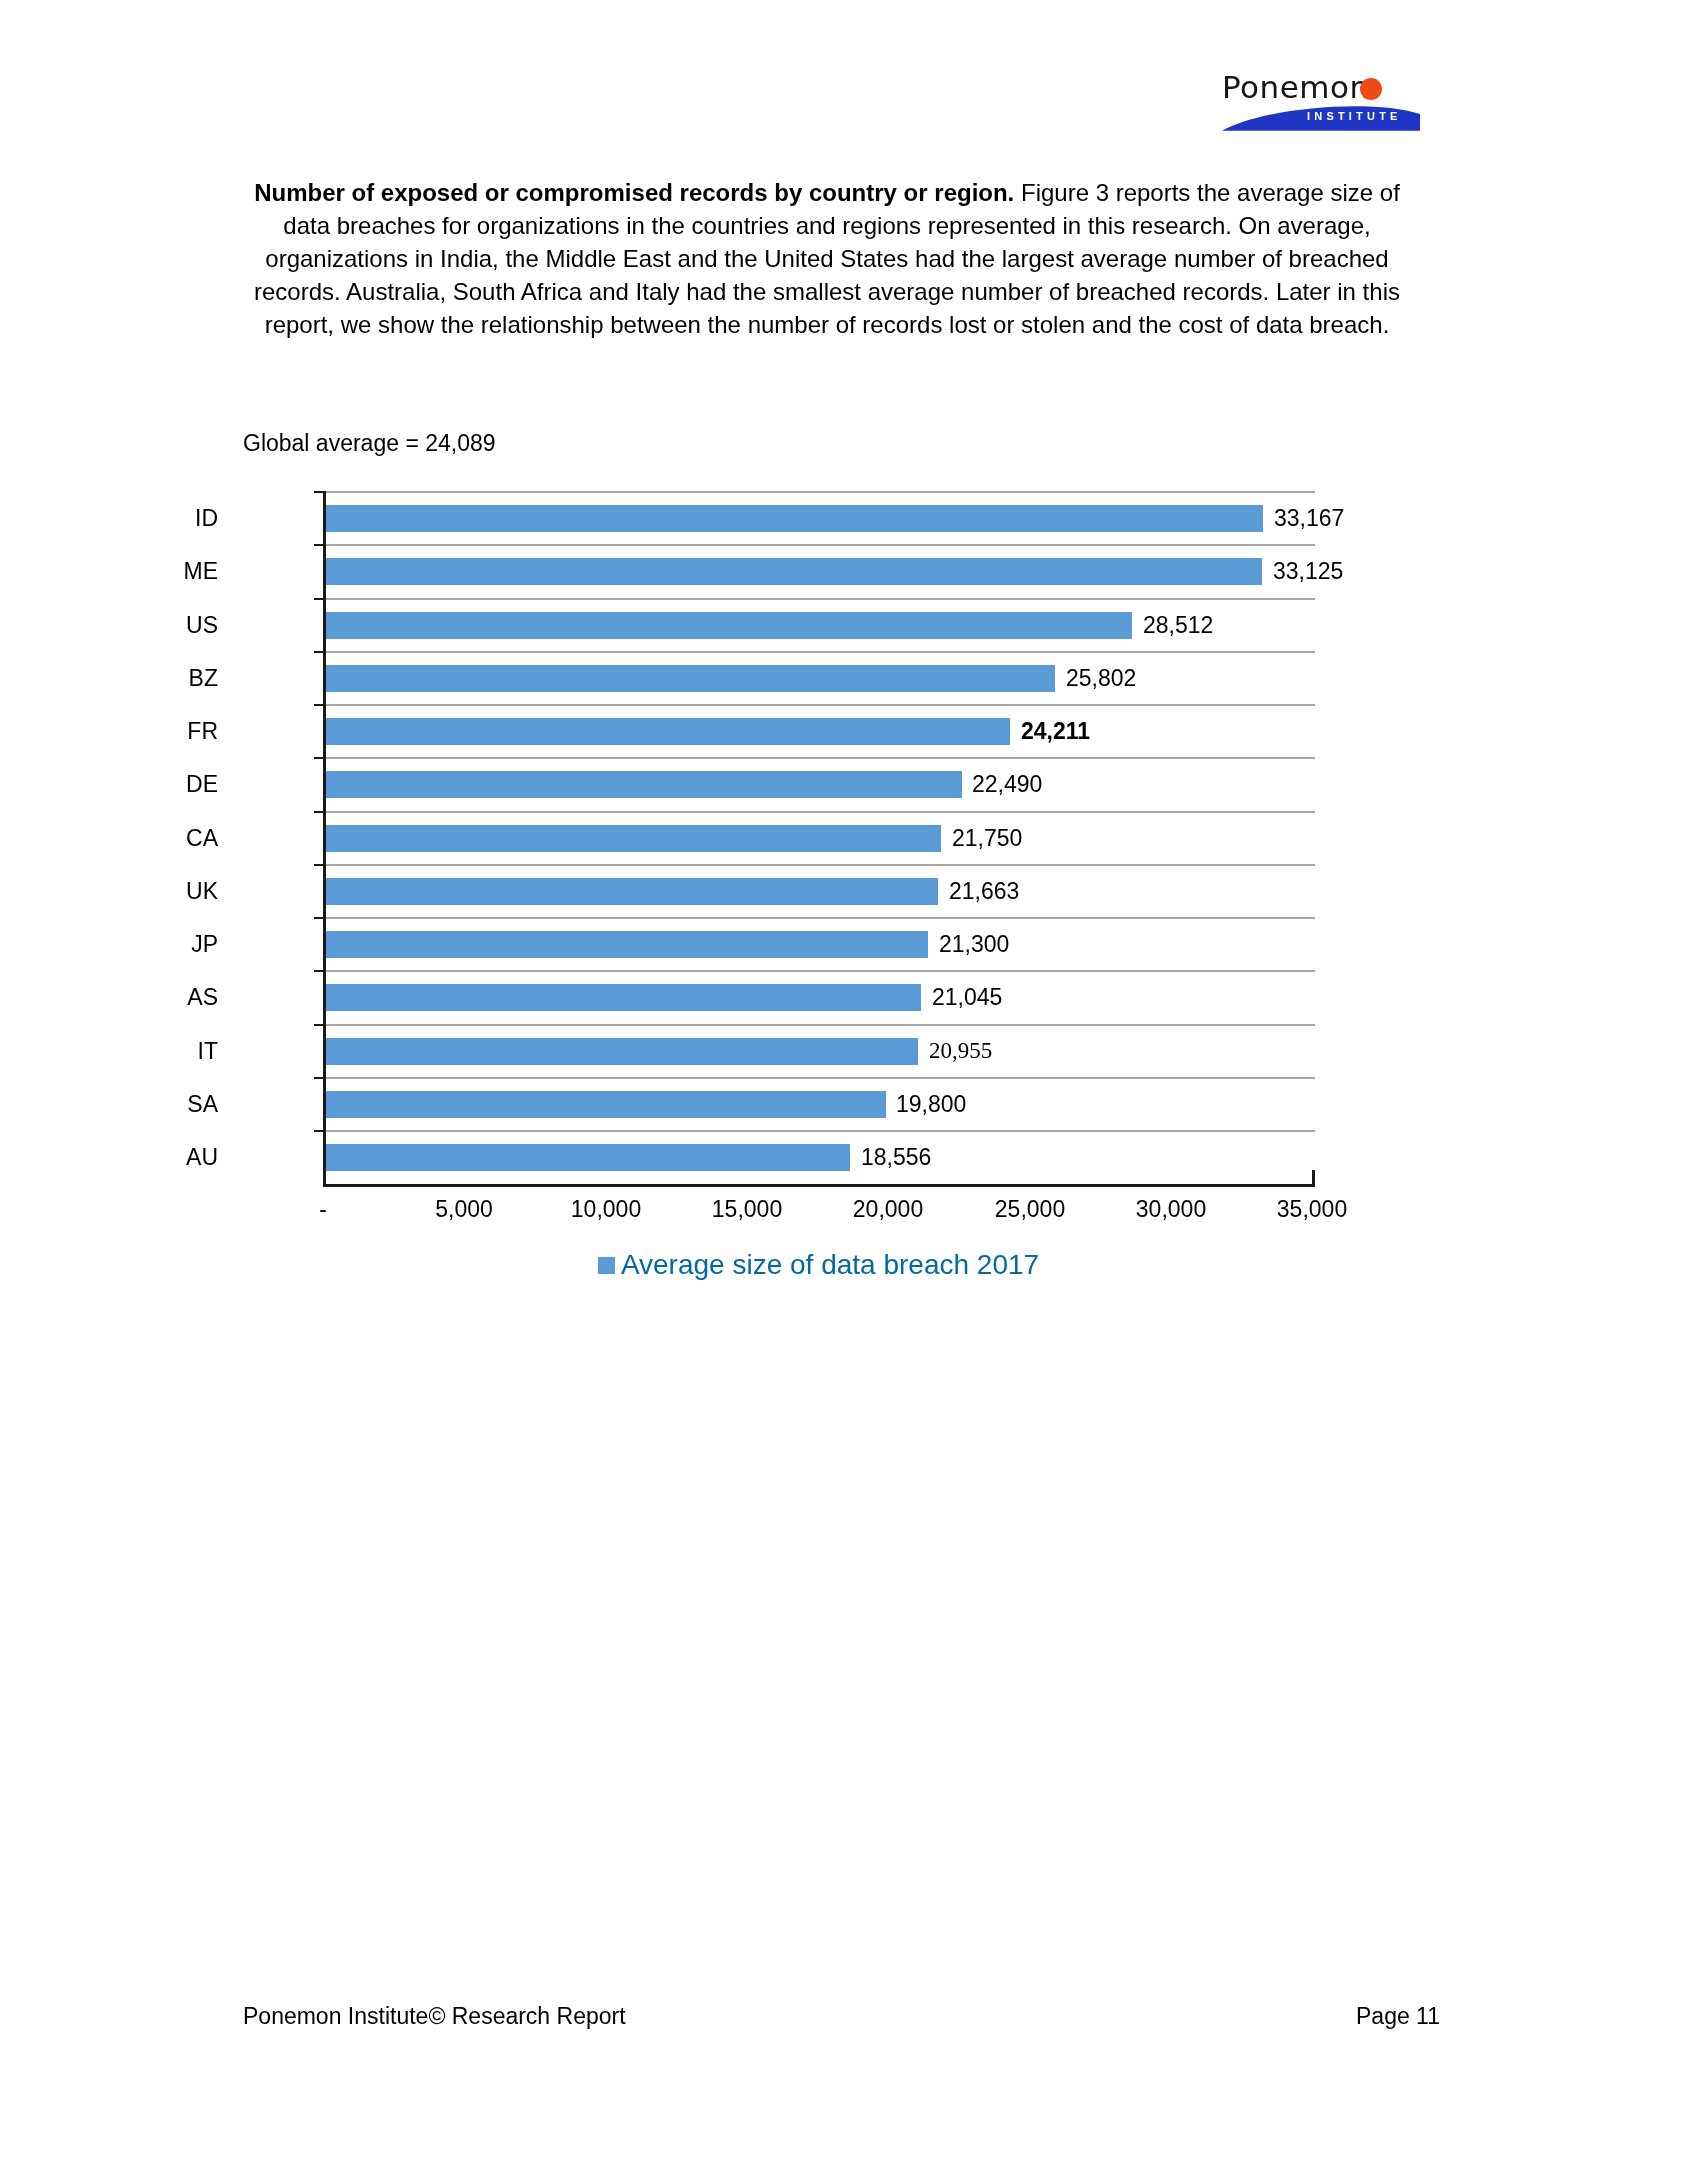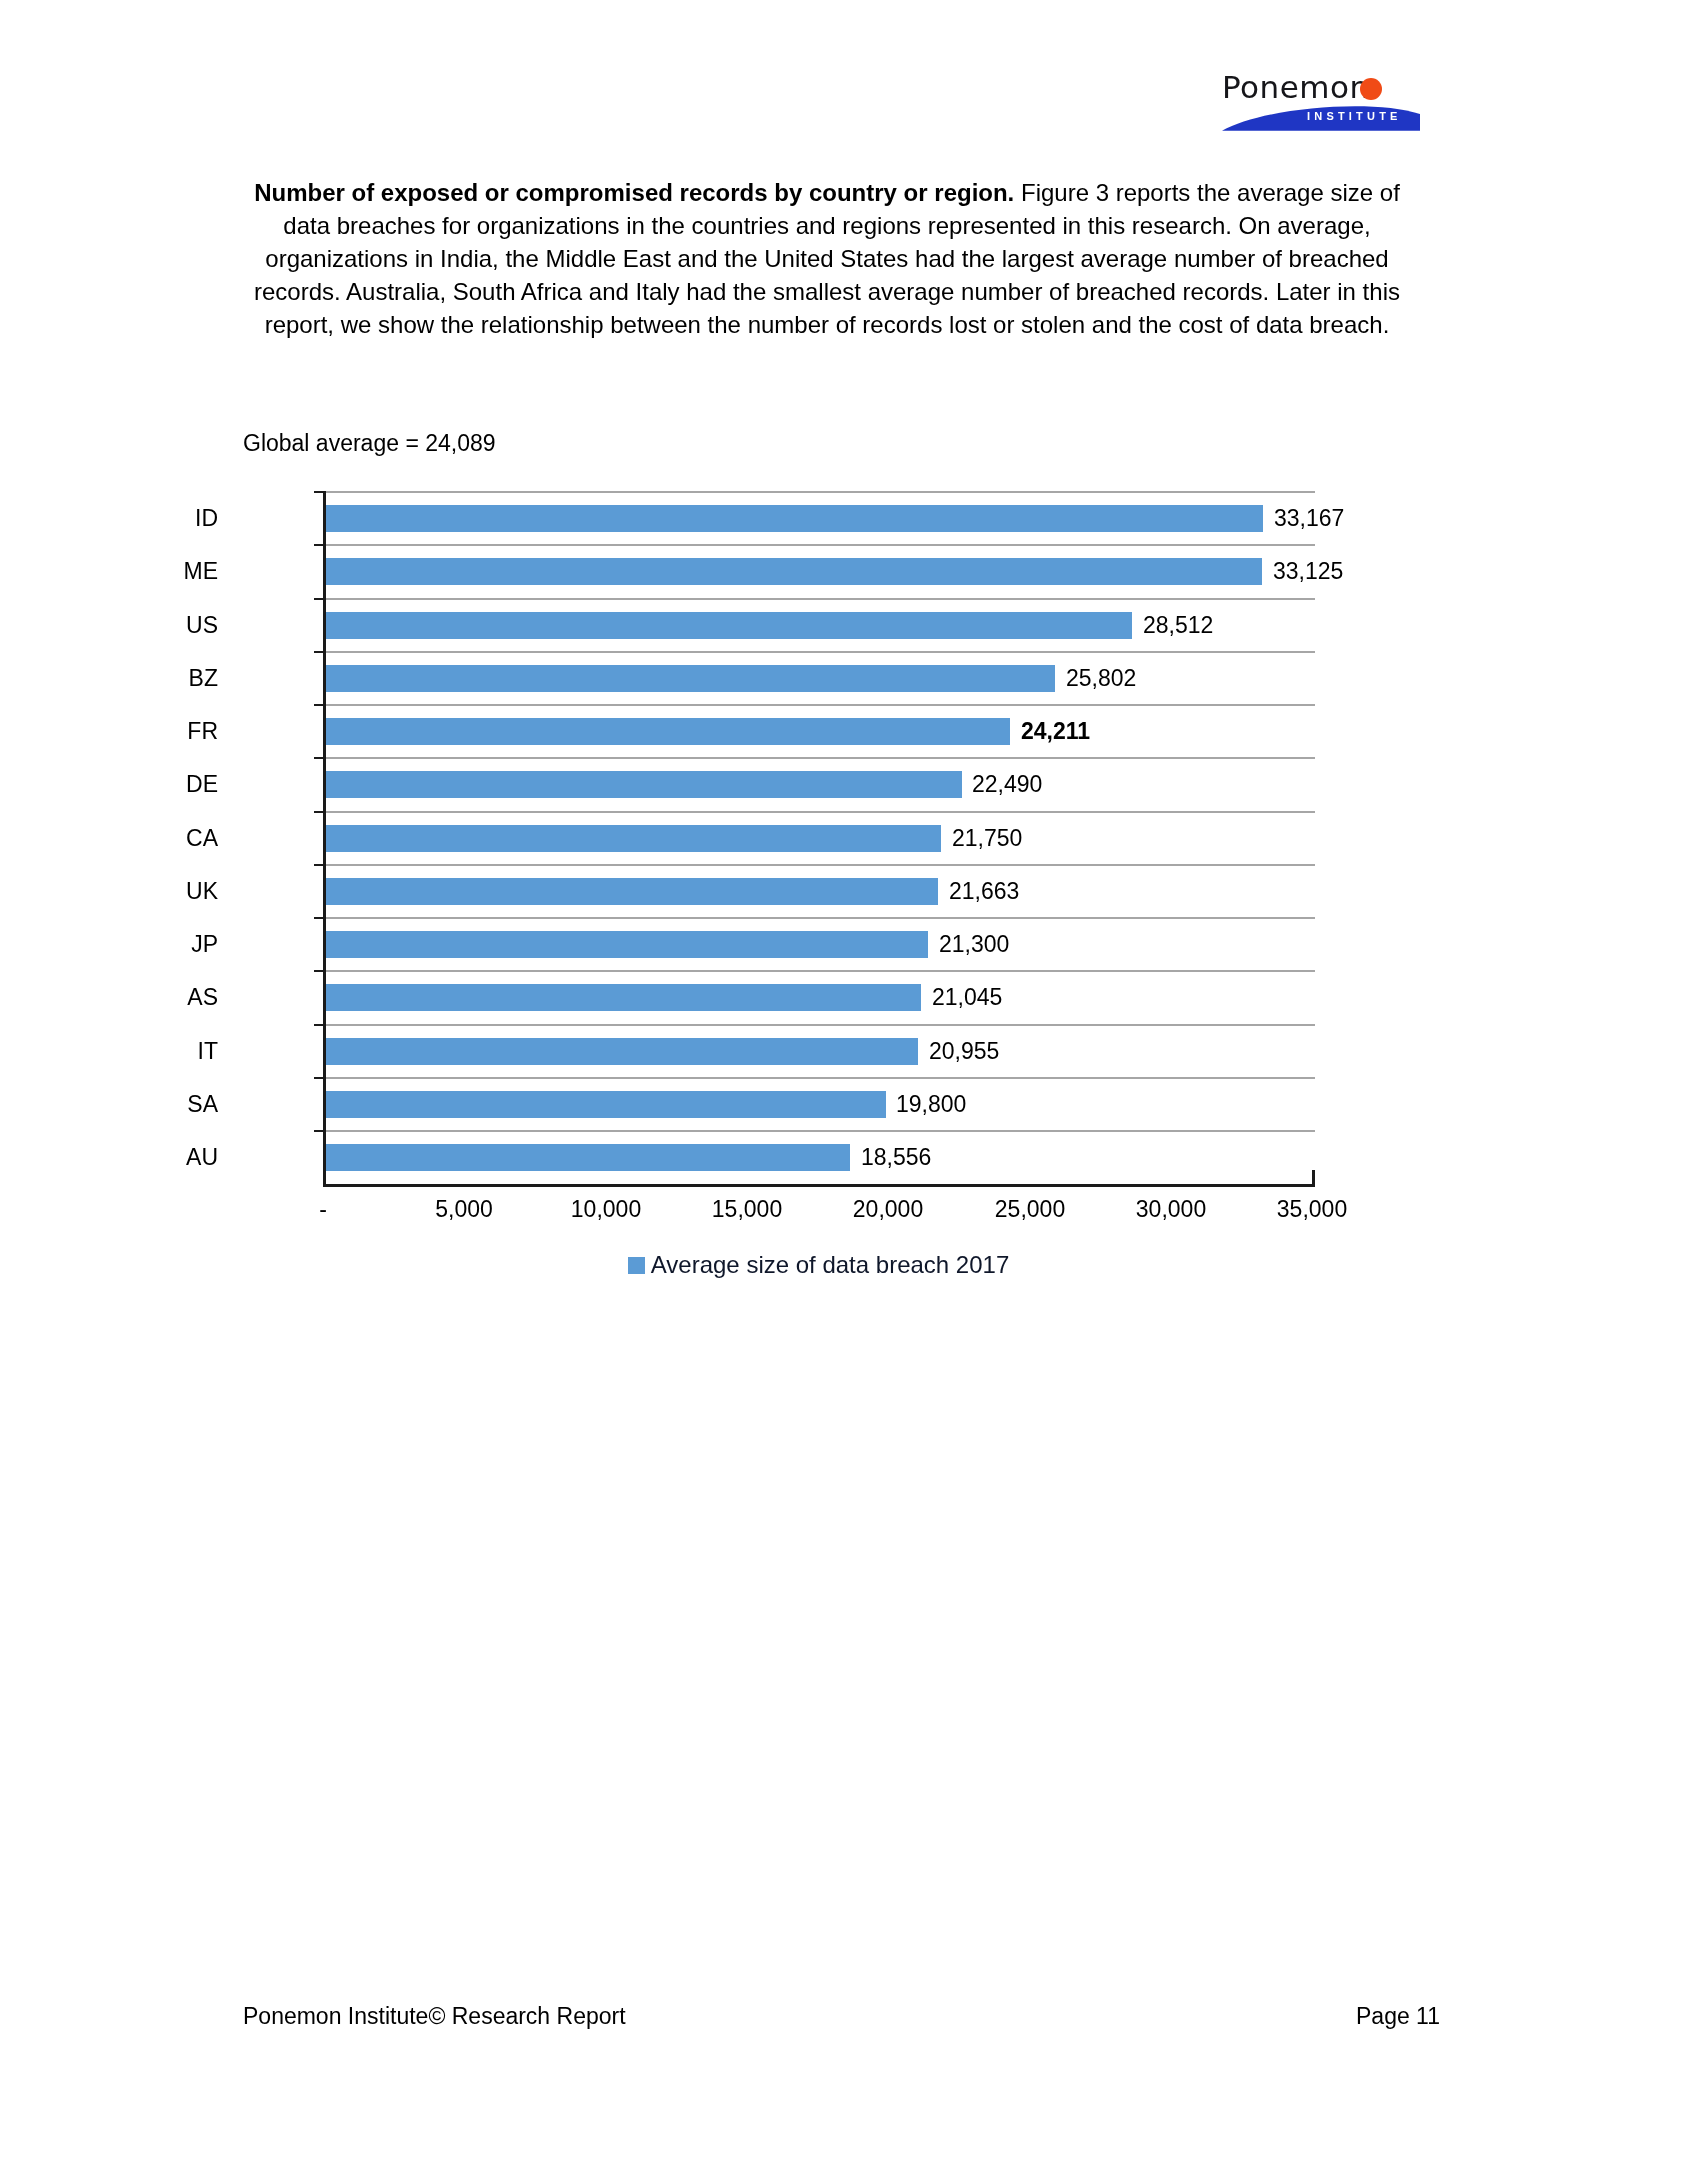--- a/index.html
+++ b/index.html
@@ -212,23 +212,23 @@
     justify-content: center;
     gap: 6px;
   }
   .legend-swatch {
     width: 17px;
     height: 17px;
     background: #5b9bd5;
     display: inline-block;
   }
   .legend-label {
-    font-size: 24px;
+    font-size: 28px;
     line-height: 30px;
-    color: #0f172a;
+    color: #0369a1;
   }
 
   
   .footer-left {
     position: absolute;
     left: 243px;
     top: 2003px;
     font-size: 23px;
     white-space: nowrap;
   }
@@ -330,21 +330,21 @@
           <div class="gridline"></div>
           <div class="tickmark"></div>
           <div class="bar" style="width: 595px; background: rgb(91, 155, 213);"></div>
           <div class="bar-value" style="left: 606px;">21,045</div>
           <div class="cat-label">AS</div>
         </div>
         <div class="row" style="top: 533px;">
           <div class="gridline"></div>
           <div class="tickmark"></div>
           <div class="bar" style="width: 592px; background: rgb(91, 155, 213);"></div>
-          <div class="bar-value" style="left: 603px;">20,955</div>
+          <div class="bar-value" style="left: 603px; font-family: Liberation Serif, serif;">20,955</div>
           <div class="cat-label">IT</div>
         </div>
         <div class="row" style="top: 586px;">
           <div class="gridline"></div>
           <div class="tickmark"></div>
           <div class="bar" style="width: 560px; background: rgb(91, 155, 213);"></div>
           <div class="bar-value" style="left: 570px;">19,800</div>
           <div class="cat-label">SA</div>
         </div>
         <div class="row" style="top: 639px;">

